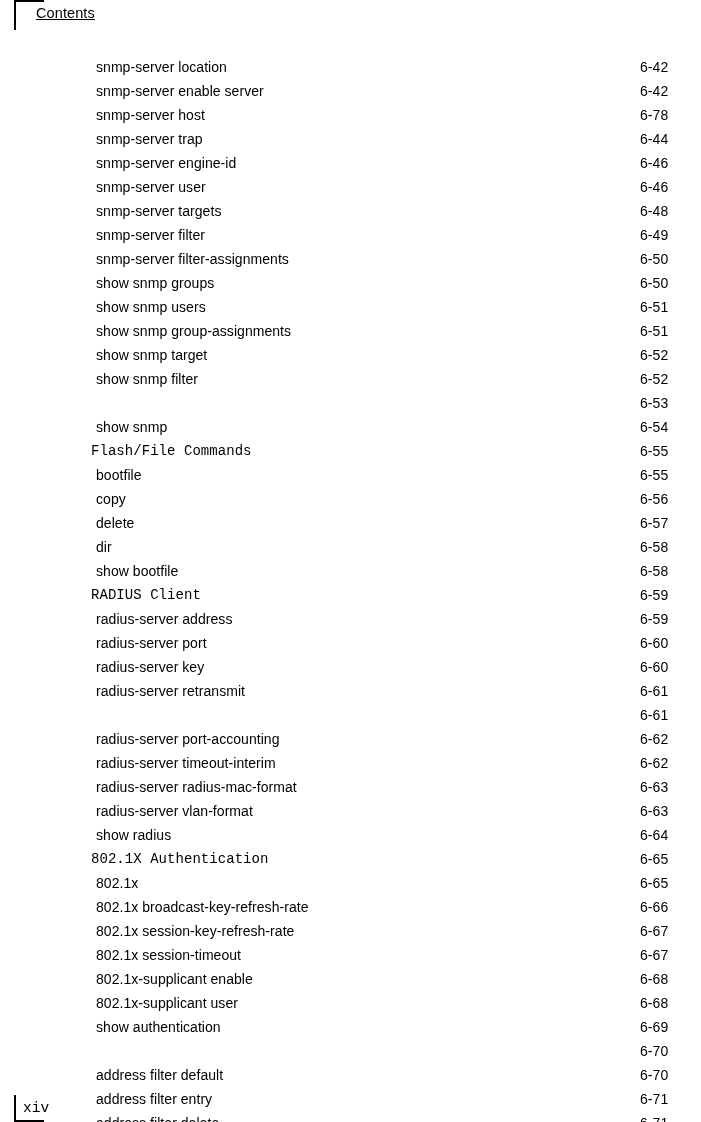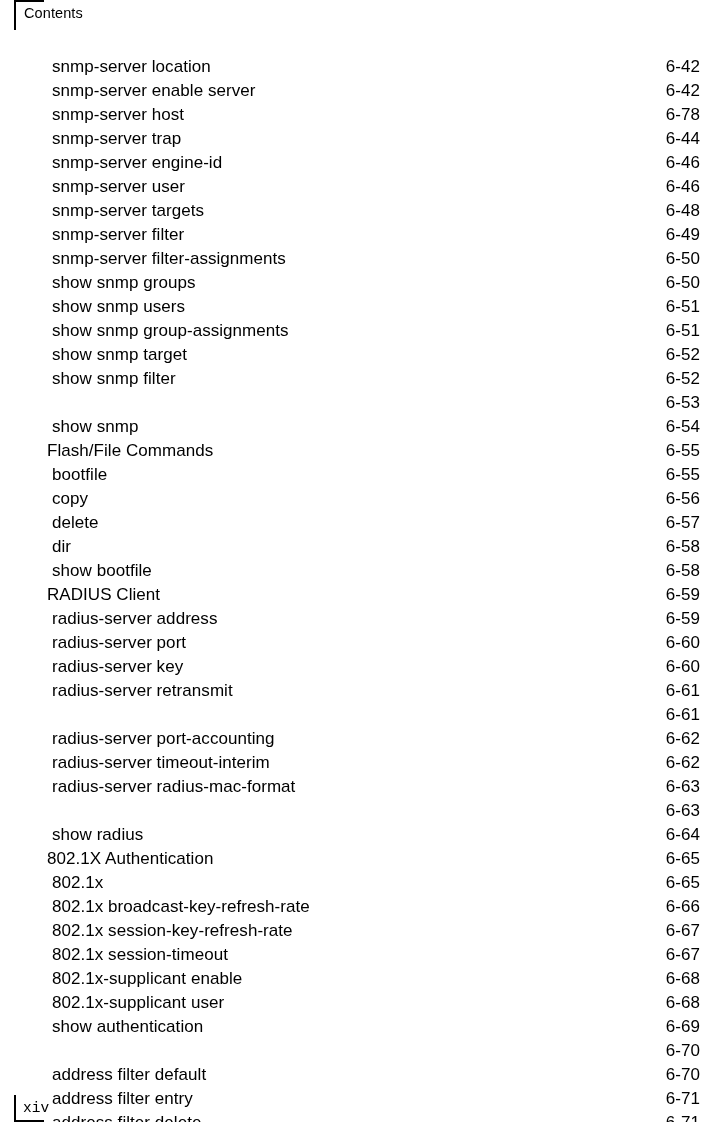--- a/index.html
+++ b/index.html
@@ -35,59 +35,60 @@
   .page-header .hdr-rule-left {
     position: absolute;
     left: 14px;
     top: 0px;
     width: 2px;
     height: 30px;
     background: #000000;
   }
   .page-header .hdr-title {
     position: absolute;
-    left: 24px;
+    left: 36px;
     top: 4px;
     font-size: 14.5px;
     line-height: 18px;
     letter-spacing: 0.1px;
     white-space: nowrap;
+    text-decoration: underline;
   }
 
   
   .toc {
     position: absolute;
     left: 0;
     top: 55px;
     width: 701px;
   }
   .toc-row {
     position: relative;
     height: 24px;
     line-height: 24px;
-    font-size: 17px;
+    font-size: 14px;
     letter-spacing: 0.05px;
     white-space: nowrap;
+    margin-left: 44px;
   }
   .toc-row .toc-label {
     position: absolute;
     top: 0;
     left: 0;
     display: block;
   }
   .toc-row .toc-page {
     position: absolute;
     top: 0;
     right: 1px;
     width: 60px;
-    text-align: right;
     display: block;
   }
   
-  .lvl-2 > .toc-label { padding-left: 47px; }
+  .lvl-2 > .toc-label { padding-left: 47px; font-family: Liberation Mono, monospace; }
   .lvl-3 > .toc-label { padding-left: 52px; }
 
   
   .page-footer {
     position: absolute;
     left: 0;
     bottom: 0;
     width: 260px;
     height: 40px;
   }
@@ -243,20 +244,21 @@
     </div>
     <div class="toc-row lvl-3">
       <span class="toc-label">radius-server timeout-interim</span>
       <span class="toc-page">6-62</span>
     </div>
     <div class="toc-row lvl-3">
       <span class="toc-label">radius-server radius-mac-format</span>
       <span class="toc-page">6-63</span>
     </div>
     <div class="toc-row lvl-3">
+      <span class="toc-label">radius-server vlan-format</span>
       <span class="toc-page">6-63</span>
     </div>
     <div class="toc-row lvl-3">
       <span class="toc-label">show radius</span>
       <span class="toc-page">6-64</span>
     </div>
     <div class="toc-row lvl-2">
       <span class="toc-label">802.1X Authentication</span>
       <span class="toc-page">6-65</span>
     </div>

